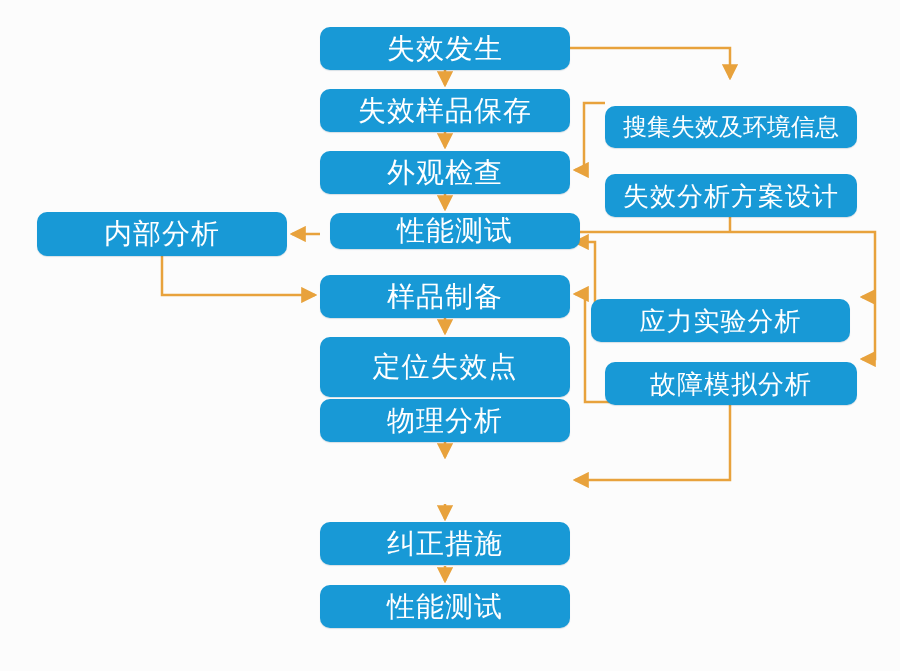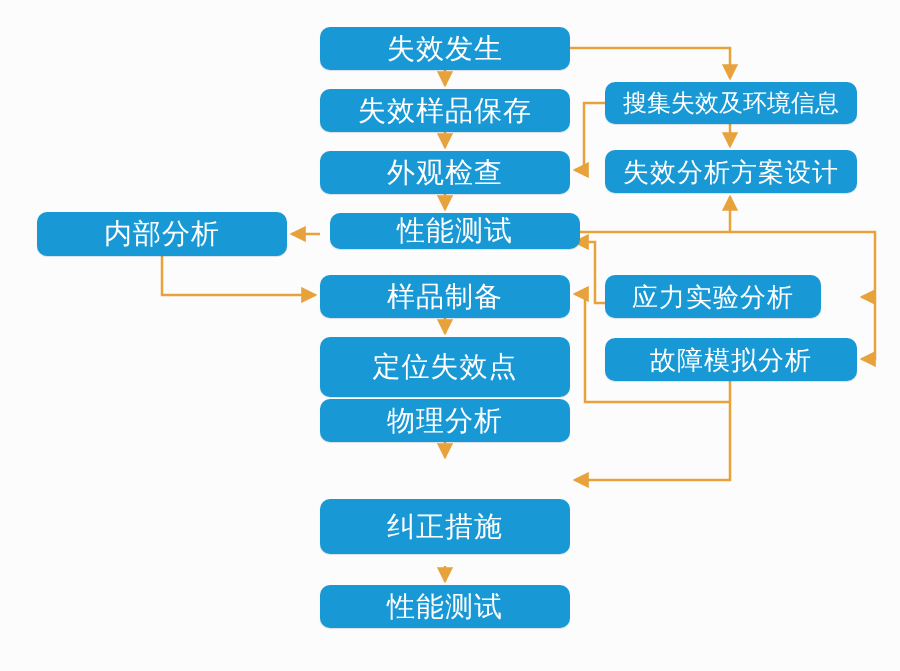--- a/index.html
+++ b/index.html
@@ -32,21 +32,21 @@
     display: flex;
     align-items: center;
     justify-content: center;
     font-weight: normal;
     font-size: 28px;
     letter-spacing: 1px;
     text-align: center;
     line-height: 1;
     box-shadow: 0 1px 1px rgba(0,60,100,0.15);
   }
-  .node.right-col { font-size: 26px; }
+  .node.right-col { font-size: 26px; margin-top: 24px; }
   .node.compact   { font-size: 24px; letter-spacing: 0; }
 </style>
 </head>
 <body>
 
 <div class="canvas">
 
   <svg class="connector-layer" viewBox="0 0 900 671" xmlns="http://www.w3.org/2000/svg">
     <defs>
       <marker id="arrow" viewBox="0 0 10 10" refX="8.5" refY="5" markerWidth="6.5" markerHeight="6.5" orient="auto-start-reverse">
@@ -85,23 +85,23 @@
     </g>
   </svg>
 
   <div class="node" style="left:320px;top:27px;width:250px;height:43px">失效发生</div>
   <div class="node" style="left:320px;top:89px;width:250px;height:43px">失效样品保存</div>
   <div class="node" style="left:320px;top:151px;width:250px;height:43px">外观检查</div>
   <div class="node" style="left:330px;top:213px;width:250px;height:36px">性能测试</div>
   <div class="node" style="left:320px;top:275px;width:250px;height:43px">样品制备</div>
   <div class="node" style="left:320px;top:337px;width:250px;height:60px">定位失效点</div>
   <div class="node" style="left:320px;top:399px;width:250px;height:43px">物理分析</div>
-  <div class="node" style="left:320px;top:499px;width:250px;height:55px">纠正措施</div>
+  <div class="node" style="left:320px;top:522px;width:250px;height:43px">纠正措施</div>
   <div class="node" style="left:320px;top:585px;width:250px;height:43px">性能测试</div>
 
   <div class="node" style="left:37px;top:212px;width:250px;height:44px">内部分析</div>
 
   <div class="node right-col compact" style="left:605px;top:82px;width:252px;height:42px">搜集失效及环境信息</div>
   <div class="node right-col" style="left:605px;top:150px;width:252px;height:43px">失效分析方案设计</div>
-  <div class="node right-col" style="left:605px;top:275px;width:216px;height:43px">应力实验分析</div>
+  <div class="node right-col" style="left:591px;top:275px;width:259px;height:43px">应力实验分析</div>
   <div class="node right-col" style="left:605px;top:338px;width:252px;height:43px">故障模拟分析</div>
 
 </div>
 
 </body></html>

